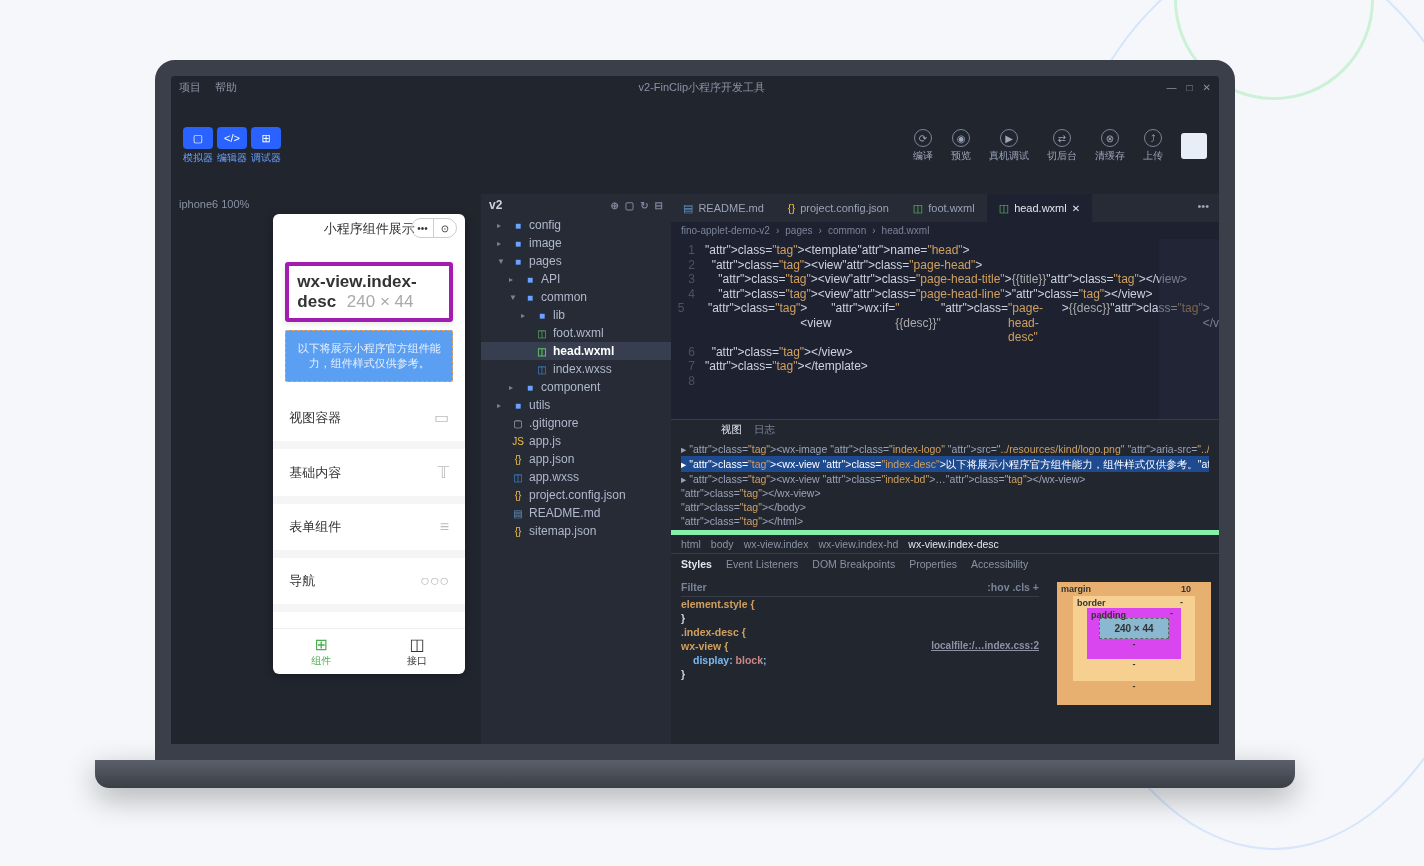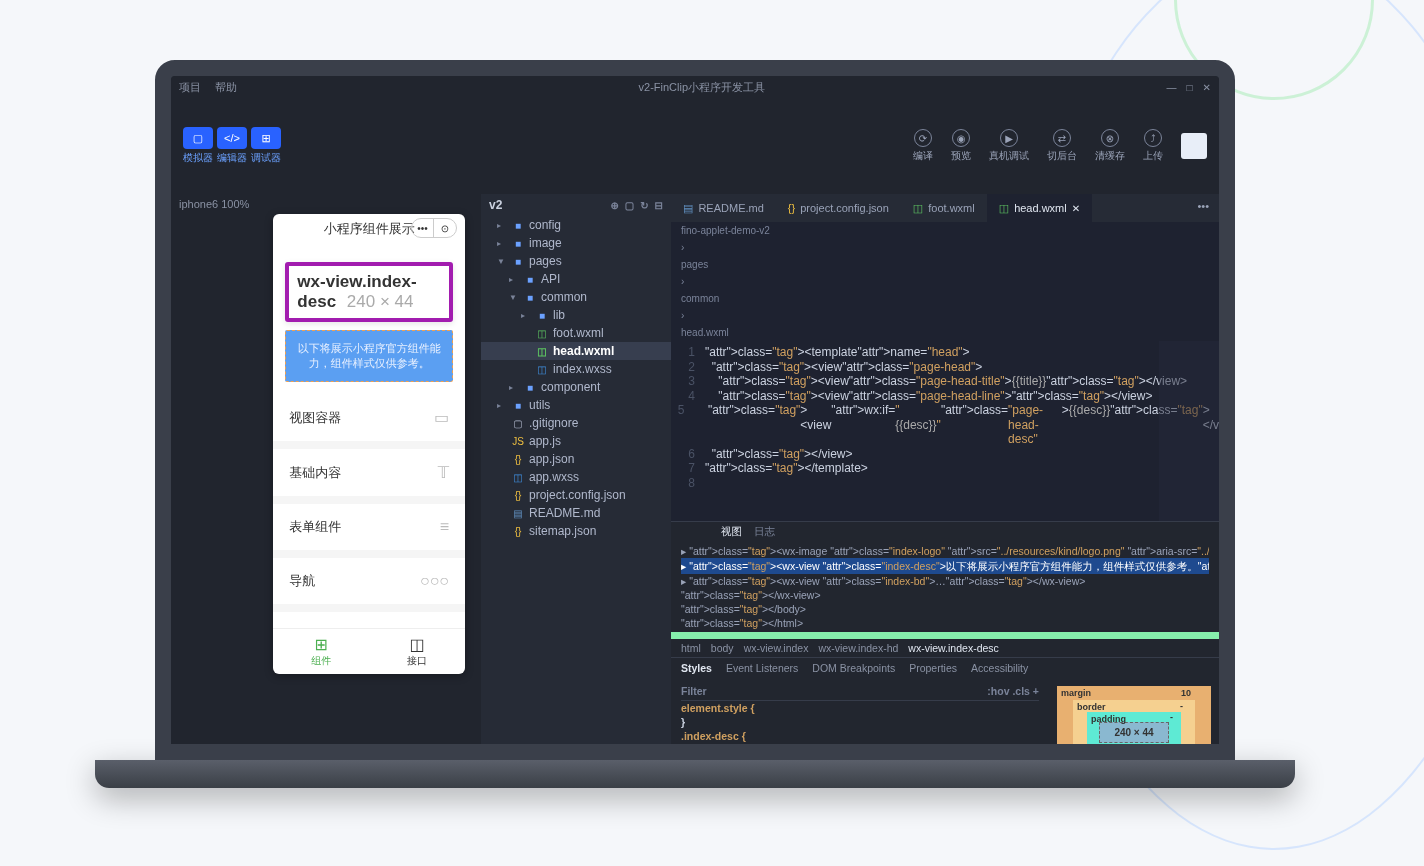--- a/index.html
+++ b/index.html
@@ -68,51 +68,51 @@
 .indent-1 { padding-left: 16px; }
 .indent-2 { padding-left: 28px; }
 .indent-3 { padding-left: 40px; }
 
 .editor-panel { flex: 1; display: flex; flex-direction: column; background: #1e2230; overflow: hidden; }
 .tabs { display: flex; background: #262b36; height: 28px; font-size: 11px; }
 .tab { padding: 6px 12px; display: flex; align-items: center; gap: 5px; color: #9aa3b8; cursor: pointer; }
 .tab.active { background: #1e2230; color: #e0e6f0; }
 .tab .close { font-size: 10px; }
 .tabs-more { margin-left: auto; padding: 6px 10px; color: #9aa3b8; }
-.breadcrumb { padding: 3px 10px; font-size: 10px; color: #7a8399; display: flex; gap: 6px; flex-direction: column; }
+.breadcrumb { padding: 3px 10px; font-size: 10px; color: #7a8399; display: flex; gap: 6px; }
 .code { flex: 0 0 180px; overflow: hidden; font-family: Consolas, monospace; font-size: 12px; line-height: 14.5px; padding: 4px 0; position: relative; }
 .code-line { display: flex; }
 .line-no { width: 34px; text-align: right; padding-right: 10px; color: #4a5265; }
 .code-txt { white-space: pre; }
 .str { color: #d0a060; }
 .var { color: #aaa; }
 .minimap { position: absolute; right: 0; top: 0; width: 60px; height: 100%; background: #23283a; opacity: 0.5; }
 
 .devtools { flex: 1; display: flex; flex-direction: column; background: #22262f; border-top: 1px solid #363c4a; font-size: 10.5px; overflow: hidden; }
 .dt-tabs { display: flex; gap: 12px; padding: 3px 10px; color: #7a8399; }
 .dt-tabs .on { color: #e0e6f0; margin-left: 40px; }
 .dom-view { padding: 2px 10px; font-family: Consolas, monospace; font-size: 10.5px; color: #9aa3b8; line-height: 14px; }
 .dom-line { white-space: nowrap; overflow: hidden; }
 .dom-hl { background: #1e4a8f; color: #fff; padding: 1px 0; }
-.dom-crumb { padding: 3px 10px; display: flex; gap: 10px; color: #8a92a4; border-top: 7px solid #86efac; }
+.dom-crumb { padding: 3px 10px; display: flex; gap: 10px; color: #8a92a4; border-top: 5px solid #86efac; }
 .dom-crumb .on { color: #e0e6f0; }
 .style-tabs { display: flex; gap: 14px; padding: 4px 10px; border-top: 1px solid #363c4a; color: #8a92a4; }
 .style-tabs .on { color: #e0e6f0; font-weight: 600; }
 .style-body { display: flex; flex: 1; overflow: hidden; font-weight: bold; }
 .style-rules { flex: 1; padding: 4px 10px; font-family: Consolas, monospace; font-size: 10.5px; line-height: 14px; }
 .style-filter { display: flex; justify-content: space-between; padding: 2px 0; color: #7a8399; border-bottom: 1px solid #363c4a; }
 .rule-head { display: flex; justify-content: space-between; }
 .sel { color: #d0a060; }
 .prop { color: #7ab8f0; padding-left: 12px; }
 .val { color: #c88; }
 .link { color: #8a92a4; text-decoration: underline; font-size: 10px; }
 .box-model { width: 170px; padding: 8px; }
 .bm-margin { background: #e8b070; padding: 14px 16px; position: relative; font-size: 9px; color: #333; }
 .bm-border { background: #f5d090; padding: 12px 14px; }
-.bm-padding { background: #5eead4; padding: 10px 12px; }
+.bm-padding { background: #d946ef; padding: 10px 12px; }
 .bm-content { background: #8ab8d0; border: 1px dashed #666; text-align: center; padding: 4px; font-size: 10px; }
 .bm-label { position: absolute; top: 2px; left: 4px; }
 .bm-val { position: absolute; font-size: 9px; }
 </style>
 </head>
 <body>
 
 <div class="bg-curve-1"></div>
 <div class="bg-curve-2"></div>
 

